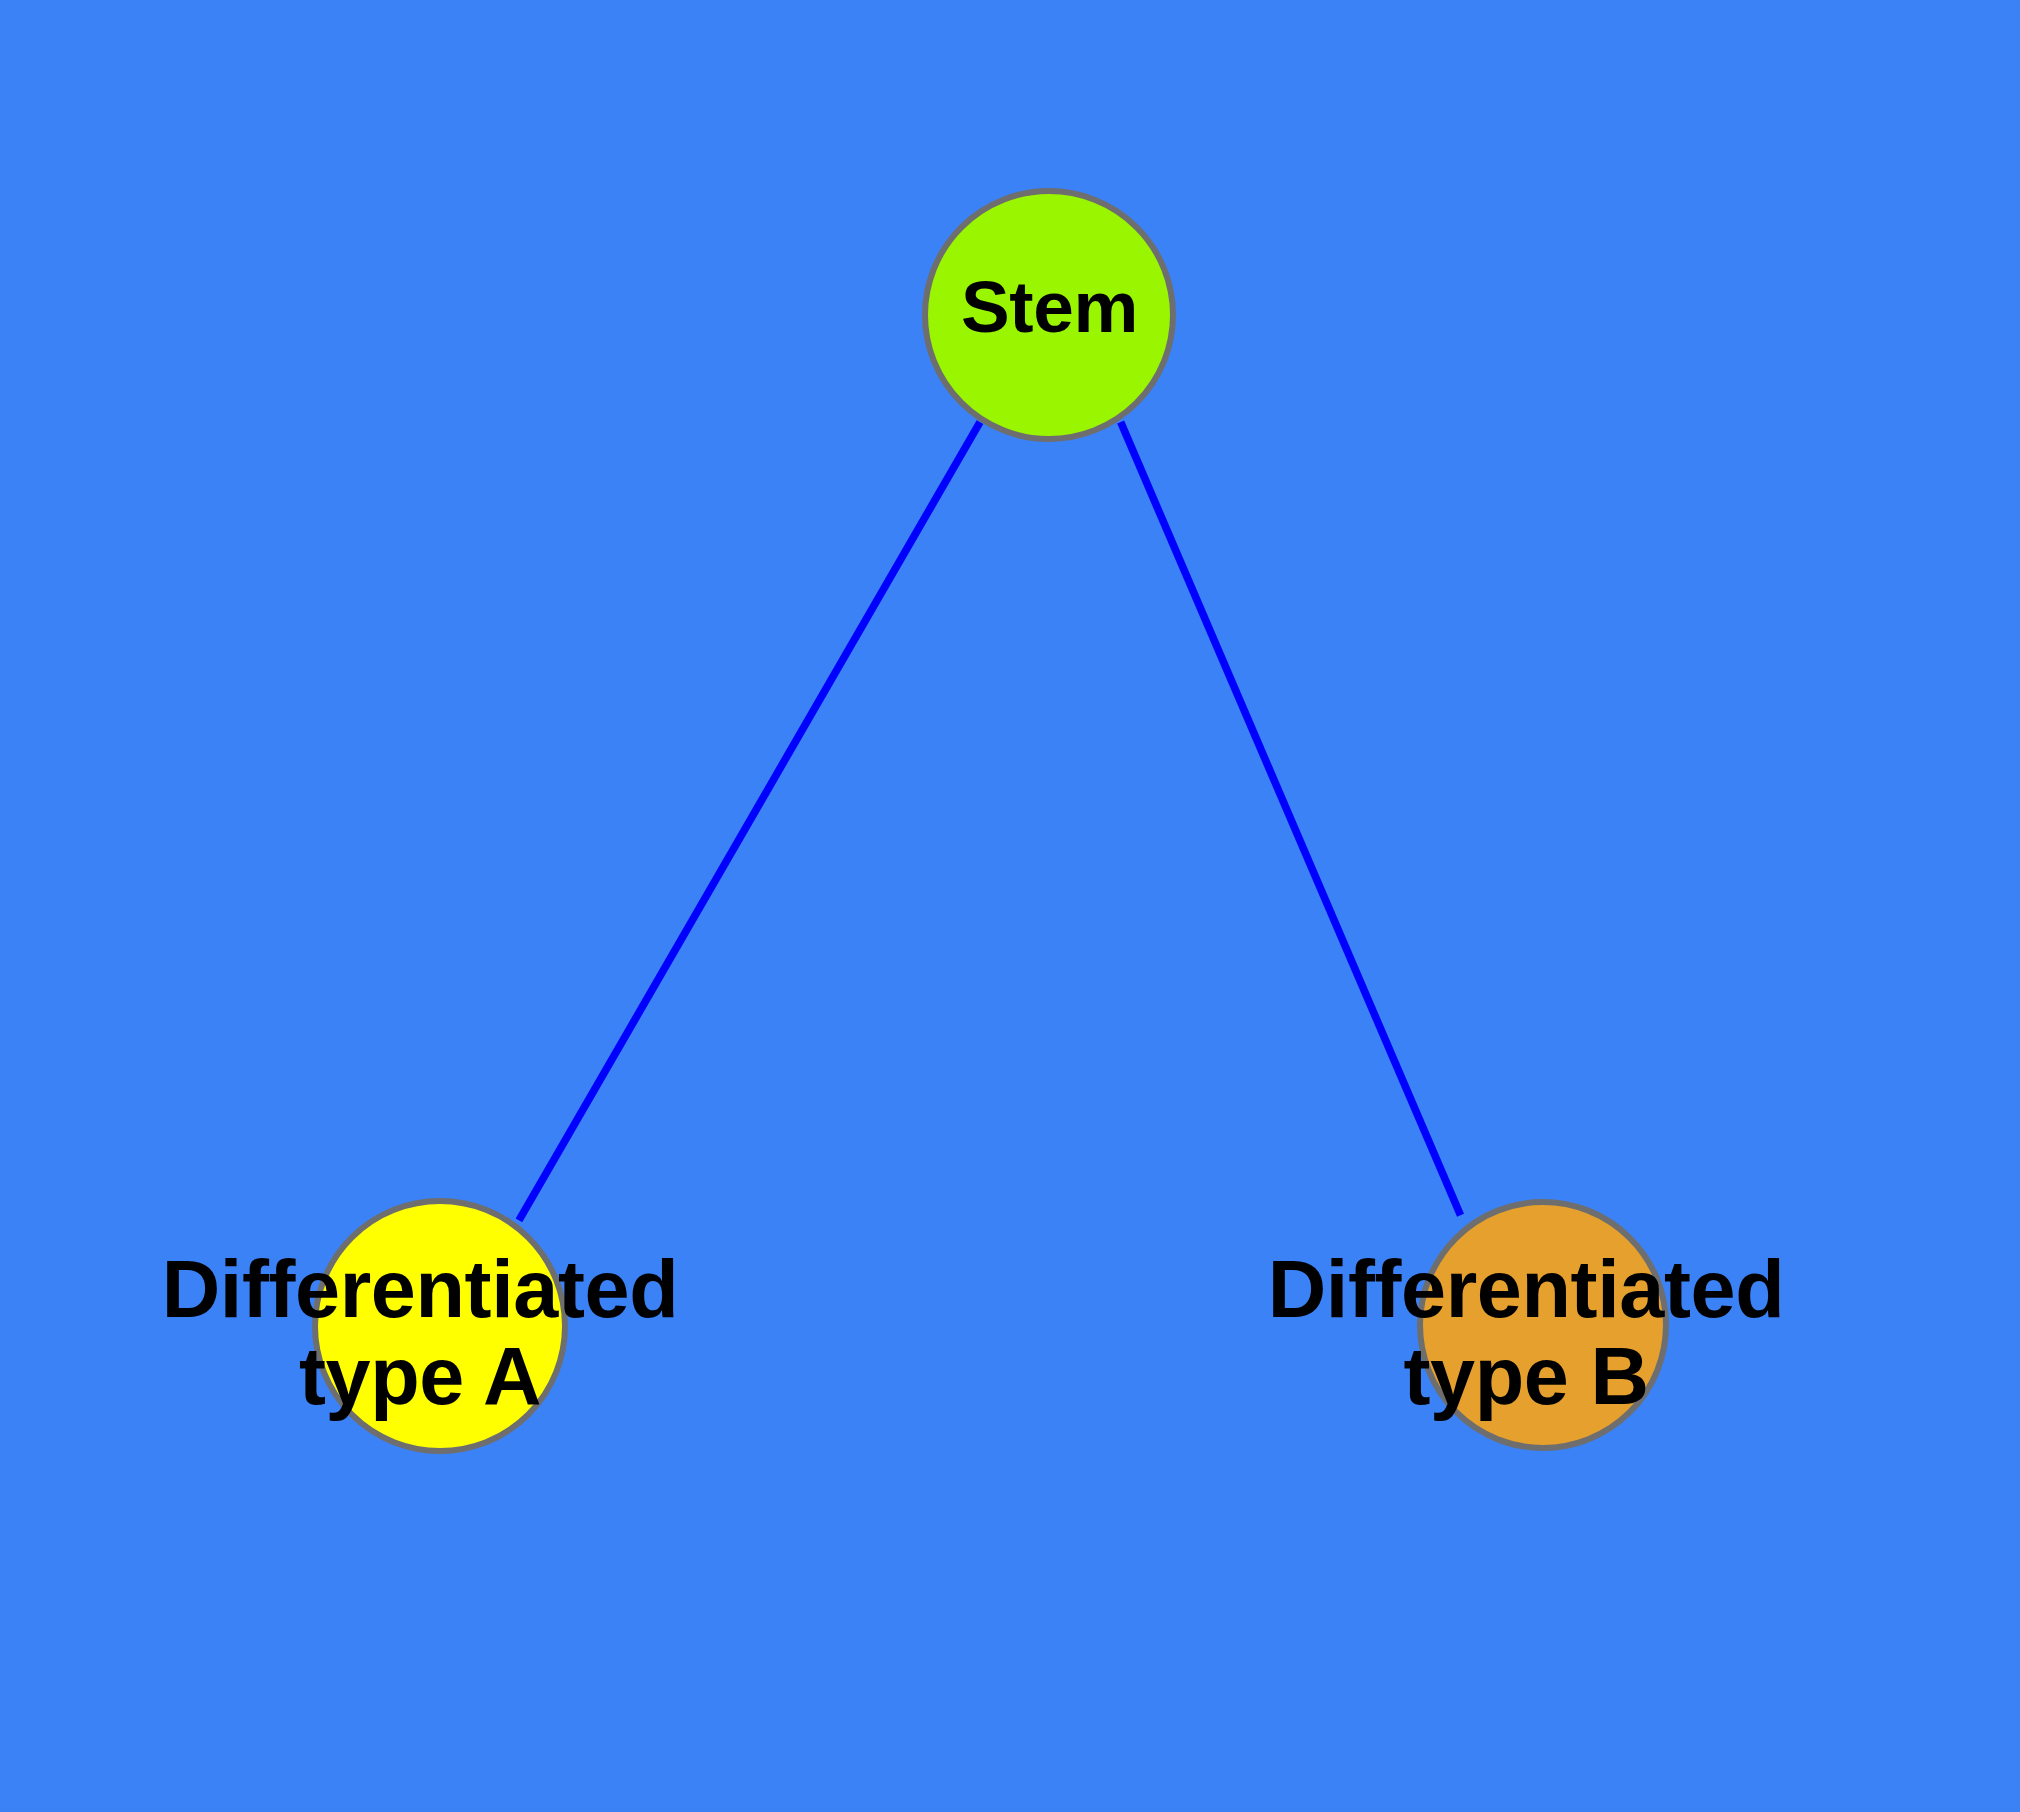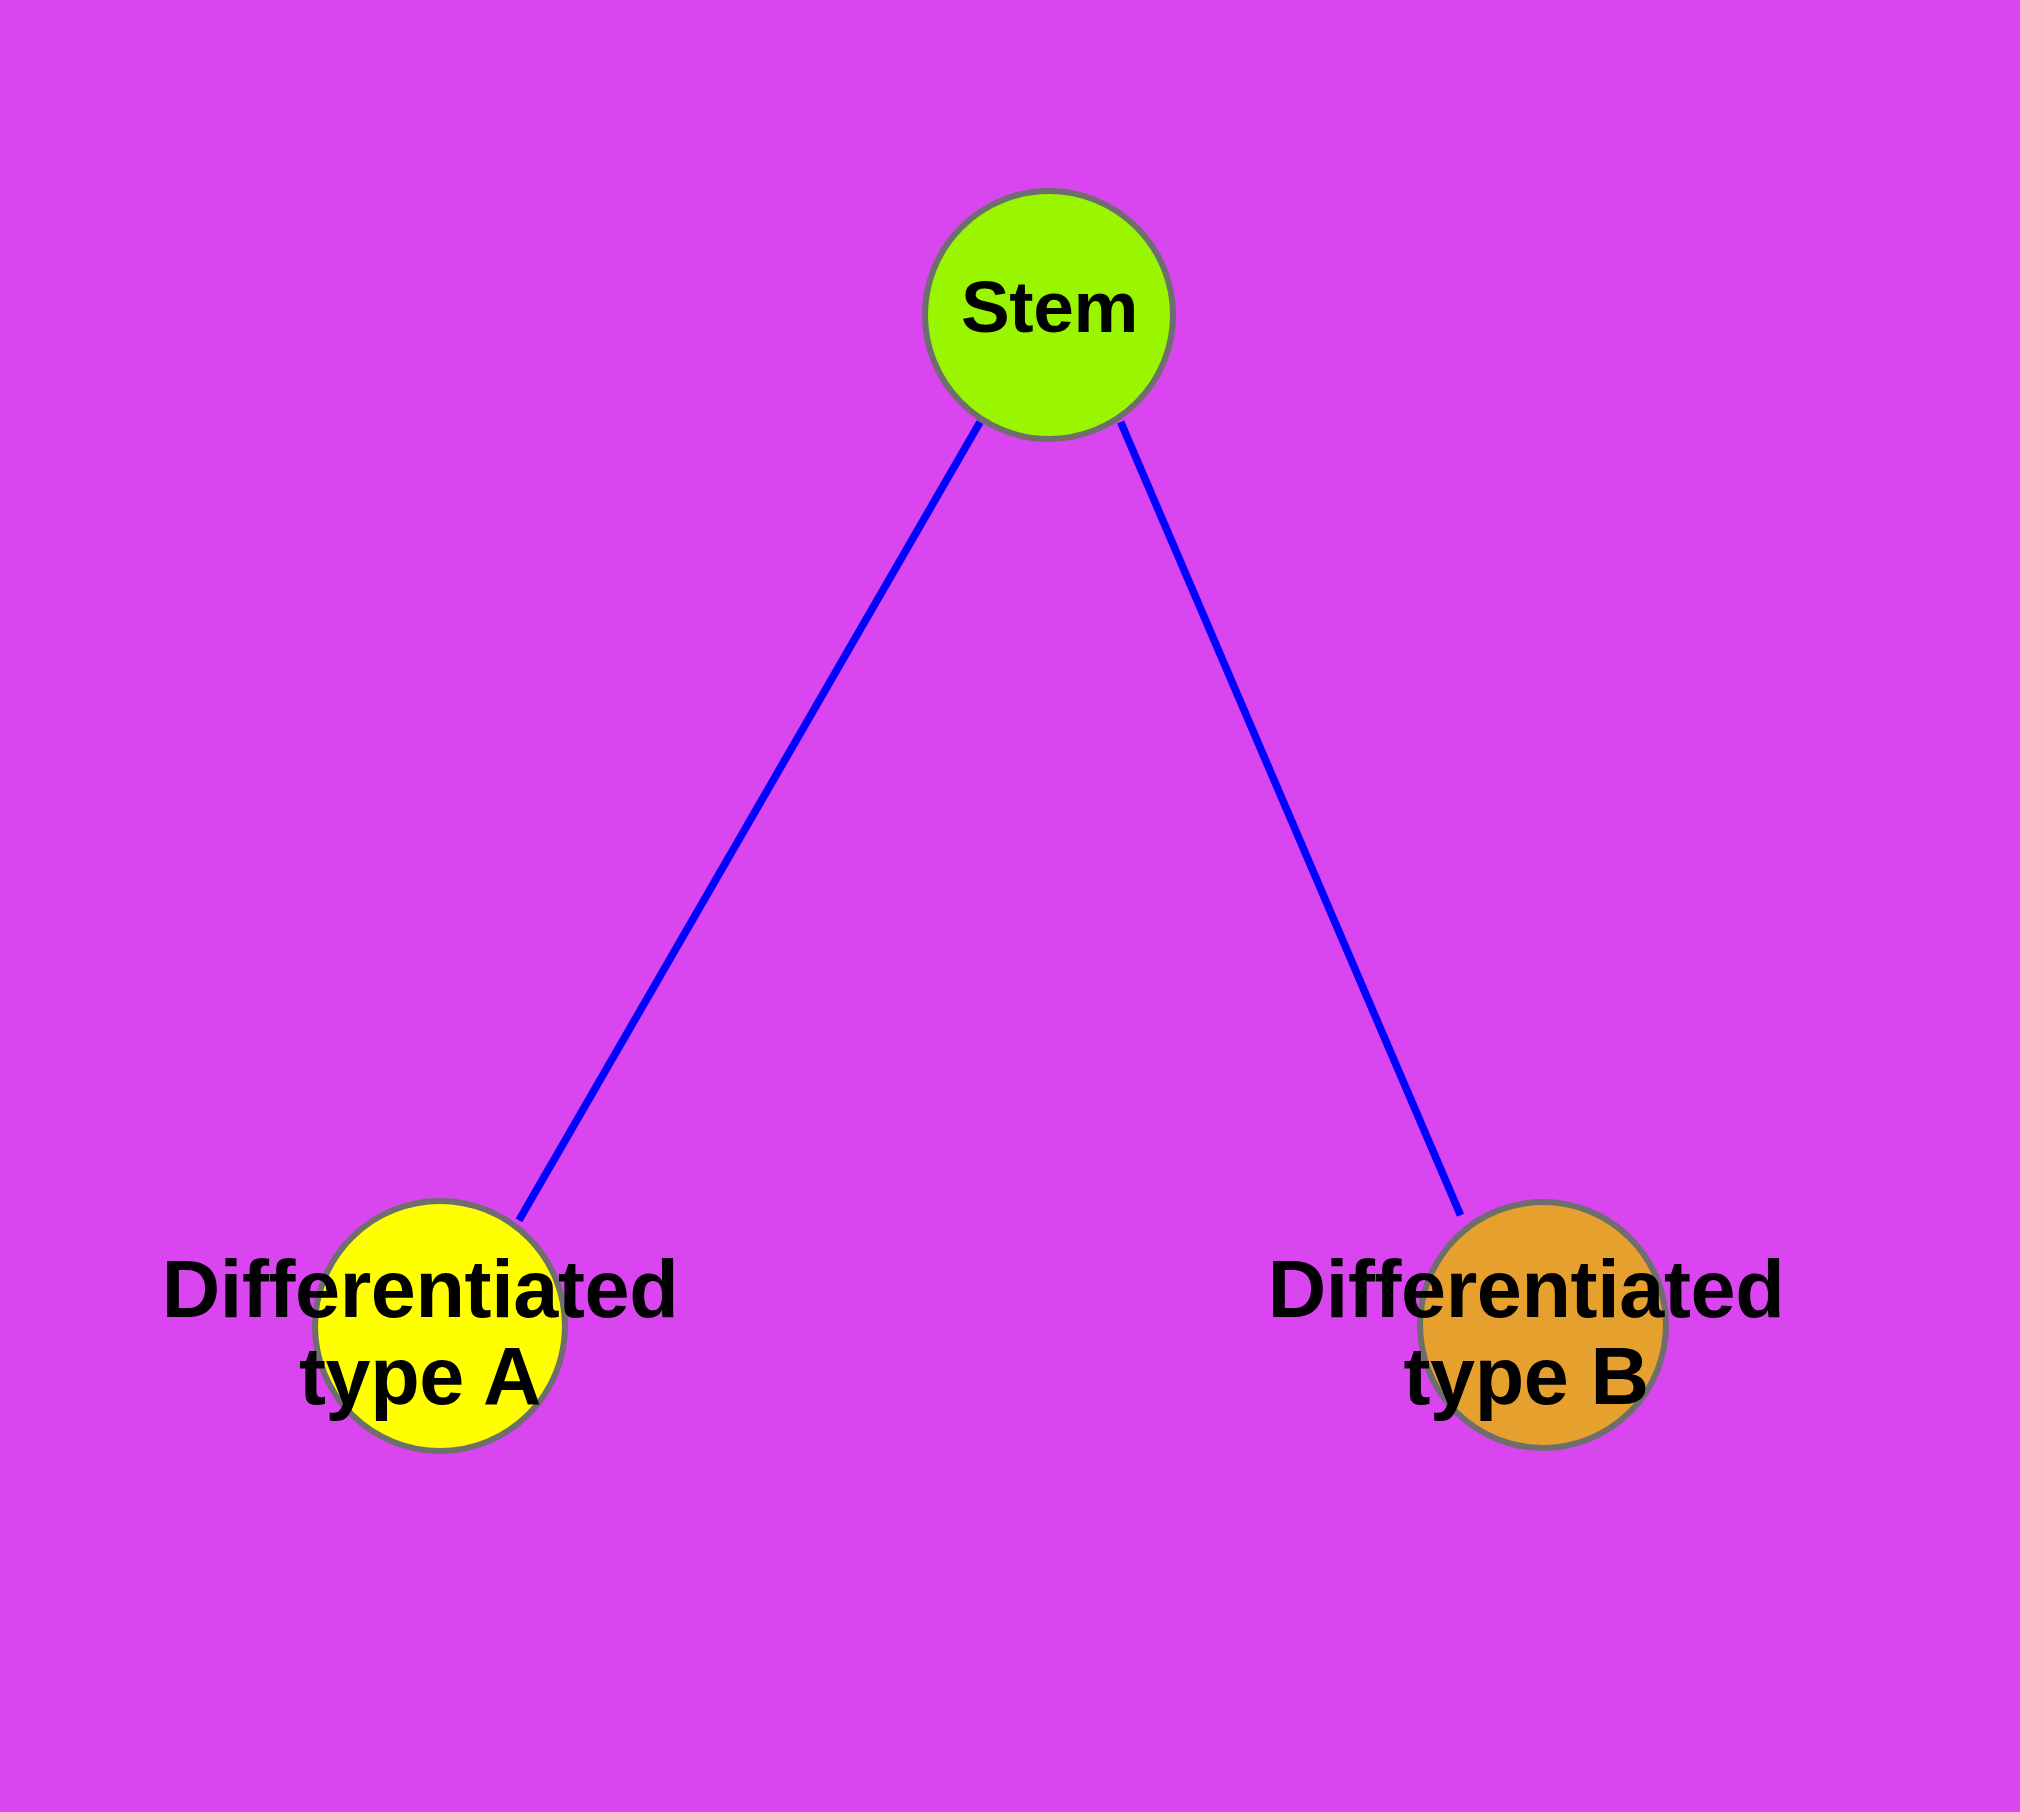--- a/index.html
+++ b/index.html
@@ -10,21 +10,21 @@
   body {
     width: 2021px;
     height: 1812px;
     overflow: hidden;
     font-family: "Liberation Sans", sans-serif;
   }
   #graph-canvas {
     position: relative;
     width: 2021px;
     height: 1812px;
-    background: #d946ef;
+    background: #3b82f6;
   }
   #edge-layer {
     position: absolute;
     left: 0;
     top: 0;
     width: 2021px;
     height: 1812px;
   }
   .node {
     position: absolute;

